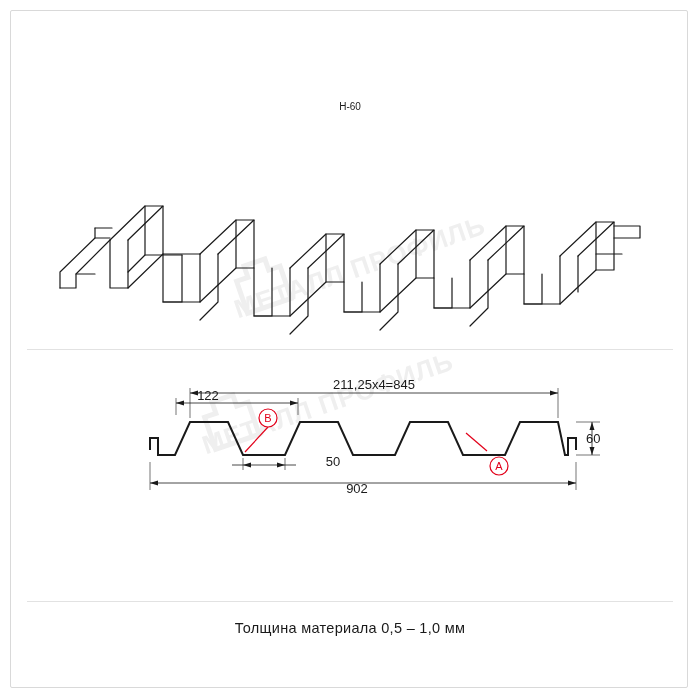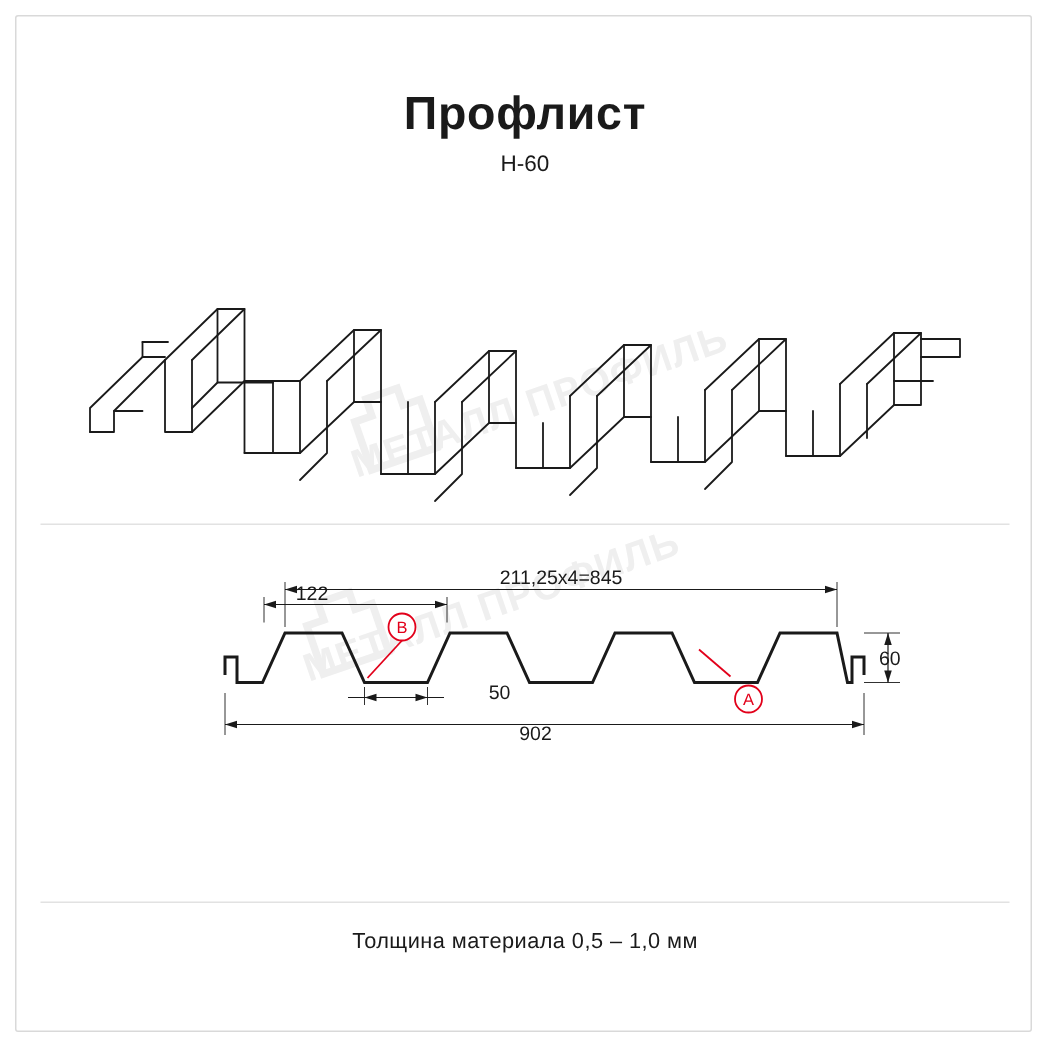--- a/index.html
+++ b/index.html
@@ -37,21 +37,21 @@
     font-size: 31px;
     font-weight: bold;
     letter-spacing: 0.5px;
     color: #1a1a1a;
   }
   .subtitle {
     position: absolute;
     top: 101px;
     left: 0; right: 0;
     text-align: center;
-    font-size: 15px;
+    font-size: 10px;
     color: #1a1a1a;
   }
   .divider {
     position: absolute;
     left: 27px;
     width: 646px;
     height: 1px;
     background: #e2e2e2;
   }
   .divider.d1 { top: 349px; }
@@ -86,21 +86,20 @@
   .wm1 { left: 228px; top: 252px; }
   .wm2 { left: 196px; top: 388px; }
 </style>
 </head>
 <body>
 
 <div class="page">
 
   <div class="border-frame"></div>
 
-  <div class="title">Профлист</div>
   <div class="subtitle">Н-60</div>
 
   <div class="wm wm1">МЕТАЛЛ ПРОФИЛЬ</div>
   <div class="wm wm2">МЕТАЛЛ ПРОФИЛЬ</div>
 
   <svg class="svg-layer" viewBox="0 0 700 700" xmlns="http://www.w3.org/2000/svg">
 
     <g opacity="1">
       <g transform="translate(232,268) rotate(-19)">
         <path d="M0,14 L0,48 L46,48 L46,14 L34,14 L34,2 L12,2 L12,14 Z" fill="none" stroke="#efefef" stroke-width="5"></path>

